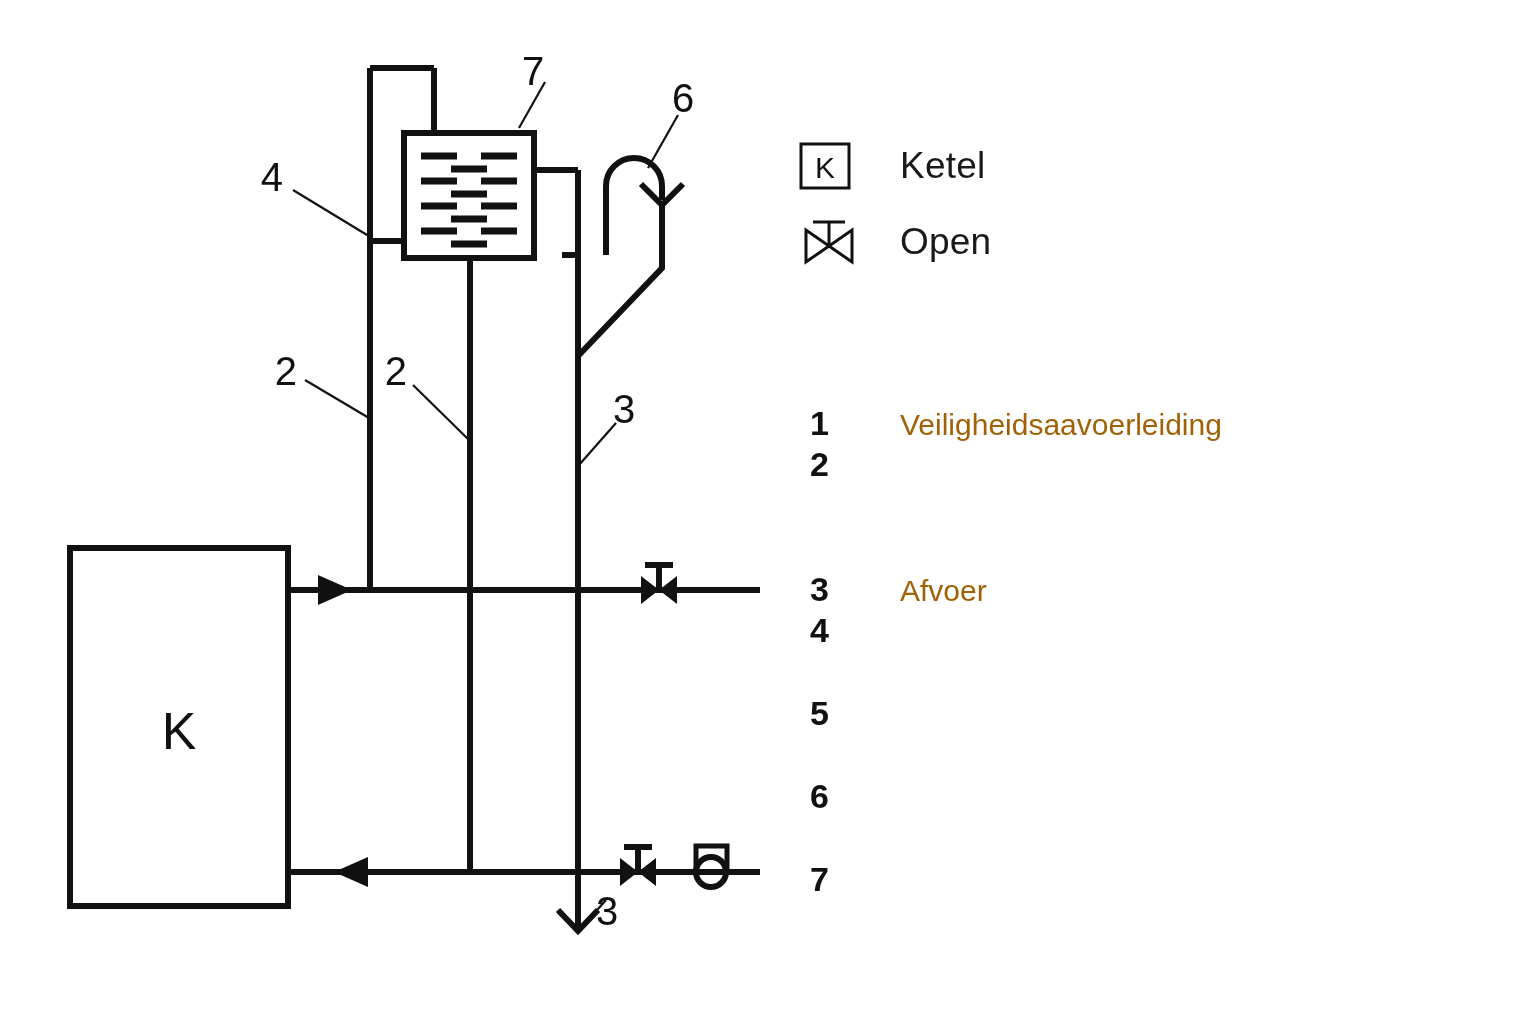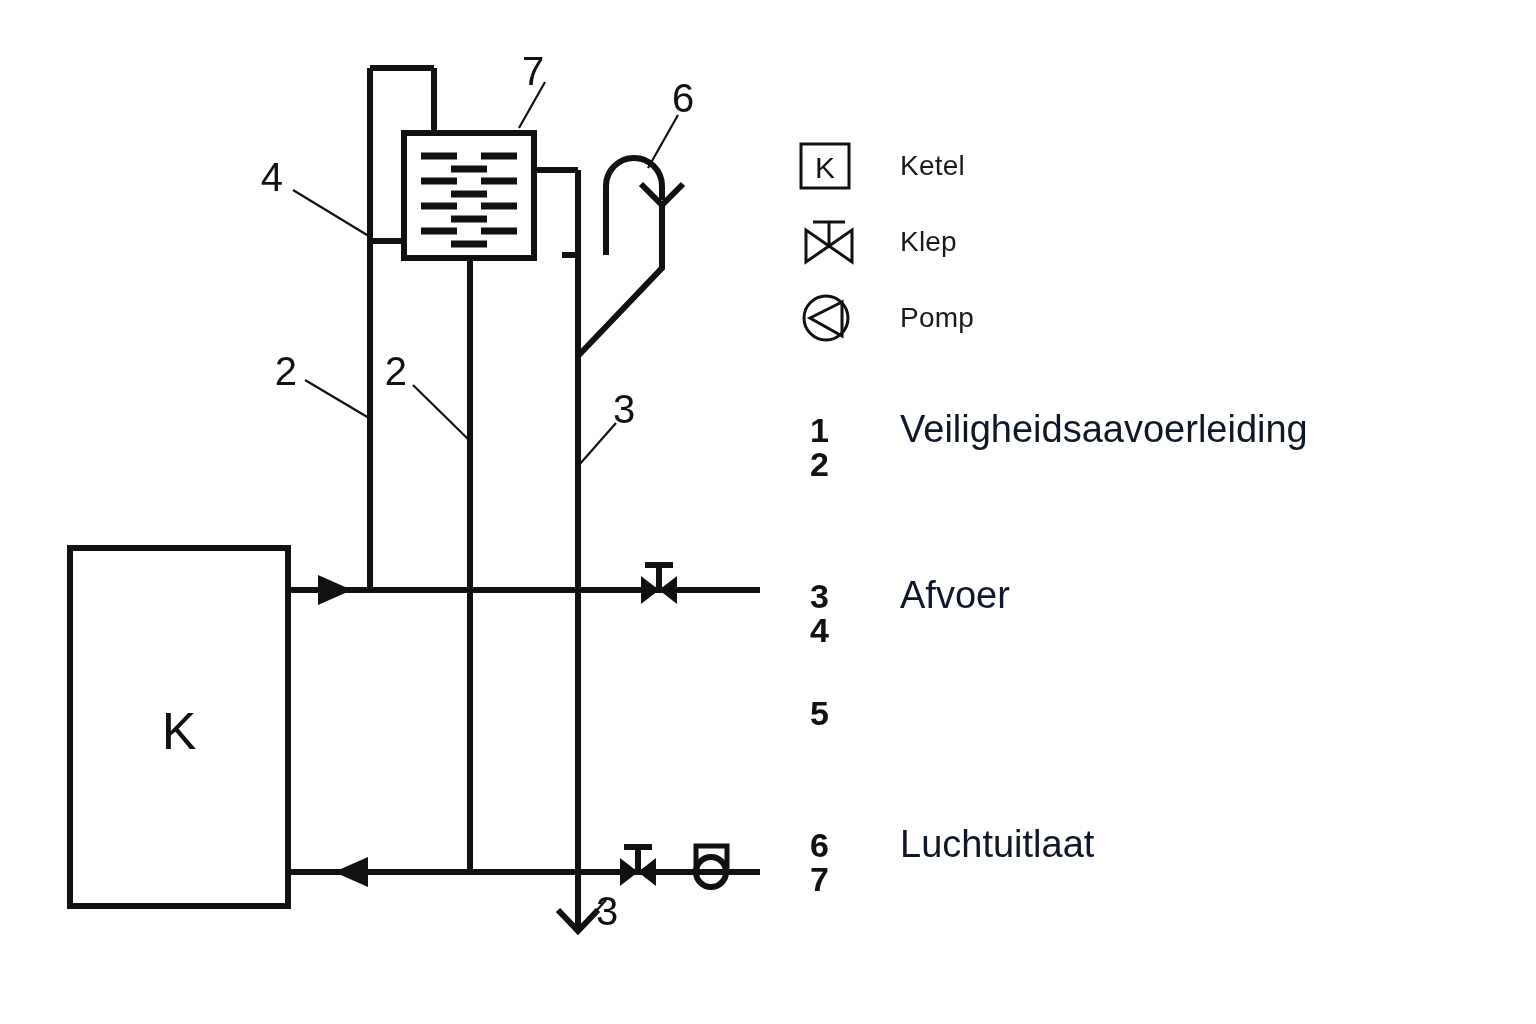--- a/index.html
+++ b/index.html
@@ -48,21 +48,21 @@
   }
   .legend-sym-cell {
     width: 112px;
     display: flex;
     align-items: center;
     justify-content: flex-start;
     padding-left: 10px;
     box-sizing: border-box;
   }
   .legend-sym-label {
-    font-size: 28px;
+    font-size: 37px;
     font-weight: 400;
     letter-spacing: 0.2px;
     color: #1a1a1a;
     white-space: nowrap;
   }
   .legend-numbers {
     position: absolute;
     left: 0;
     top: 362px;
     width: 700px;
@@ -74,23 +74,23 @@
   }
   .legend-num {
     width: 112px;
     padding-left: 22px;
     box-sizing: border-box;
     font-size: 34px;
     font-weight: 700;
     color: #111;
   }
   .legend-num-label {
-    font-size: 38px;
+    font-size: 30px;
     font-weight: 400;
-    color: #0f172a;
+    color: #a16207;
     white-space: nowrap;
     margin-top: 46px;
   }
   svg { display: block; }
   .ln { stroke: #111111; fill: none; }
   .thick { stroke-width: 6; }
   .thin { stroke-width: 2.2; }
   .fill-dark { fill: #111111; stroke: none; }
   .dia-label {
     font-family: "Liberation Sans", sans-serif;
@@ -256,32 +256,23 @@
 
       <div class="legend-sym-row">
         <div class="legend-sym-cell">
           <svg width="62" height="56" viewBox="0 0 62 56">
             <path class="ln" stroke-width="3" d="M8,16 L8,48 L31,32 Z" fill="none"></path>
             <path class="ln" stroke-width="3" d="M54,16 L54,48 L31,32 Z" fill="none"></path>
             <path class="ln" stroke-width="3" d="M31,32 L31,8"></path>
             <path class="ln" stroke-width="3" d="M15,8 L47,8"></path>
           </svg>
         </div>
-        <span class="legend-sym-label">Klep</span>
-      </div>
-
-      <div class="legend-sym-row">
-        <div class="legend-sym-cell">
-          <svg width="56" height="56" viewBox="0 0 56 56">
-            <circle class="ln" stroke-width="3" cx="28" cy="28" r="22" fill="#ffffff"></circle>
-            <path class="ln" stroke-width="3" d="M44,12 L12,28 L44,46 Z" fill="none"></path>
-          </svg>
-        </div>
-        <span class="legend-sym-label">Pomp</span>
-      </div>
+        <span class="legend-sym-label">Open</span>
+      </div>
+
 
     </div>
 
     <div class="legend-numbers">
 
       <div class="legend-num-row">
         <span class="legend-num">1</span>
         <span class="legend-num-label">Veiligheidsaavoerleiding</span>
       </div>
 
@@ -297,21 +288,20 @@
       <div class="legend-num-row">
         <span class="legend-num">4</span>
       </div>
 
       <div class="legend-num-row">
         <span class="legend-num">5</span>
       </div>
 
       <div class="legend-num-row">
         <span class="legend-num">6</span>
-        <span class="legend-num-label">Luchtuitlaat</span>
       </div>
 
       <div class="legend-num-row">
         <span class="legend-num">7</span>
       </div>
 
     </div>
 
   </div>
 

